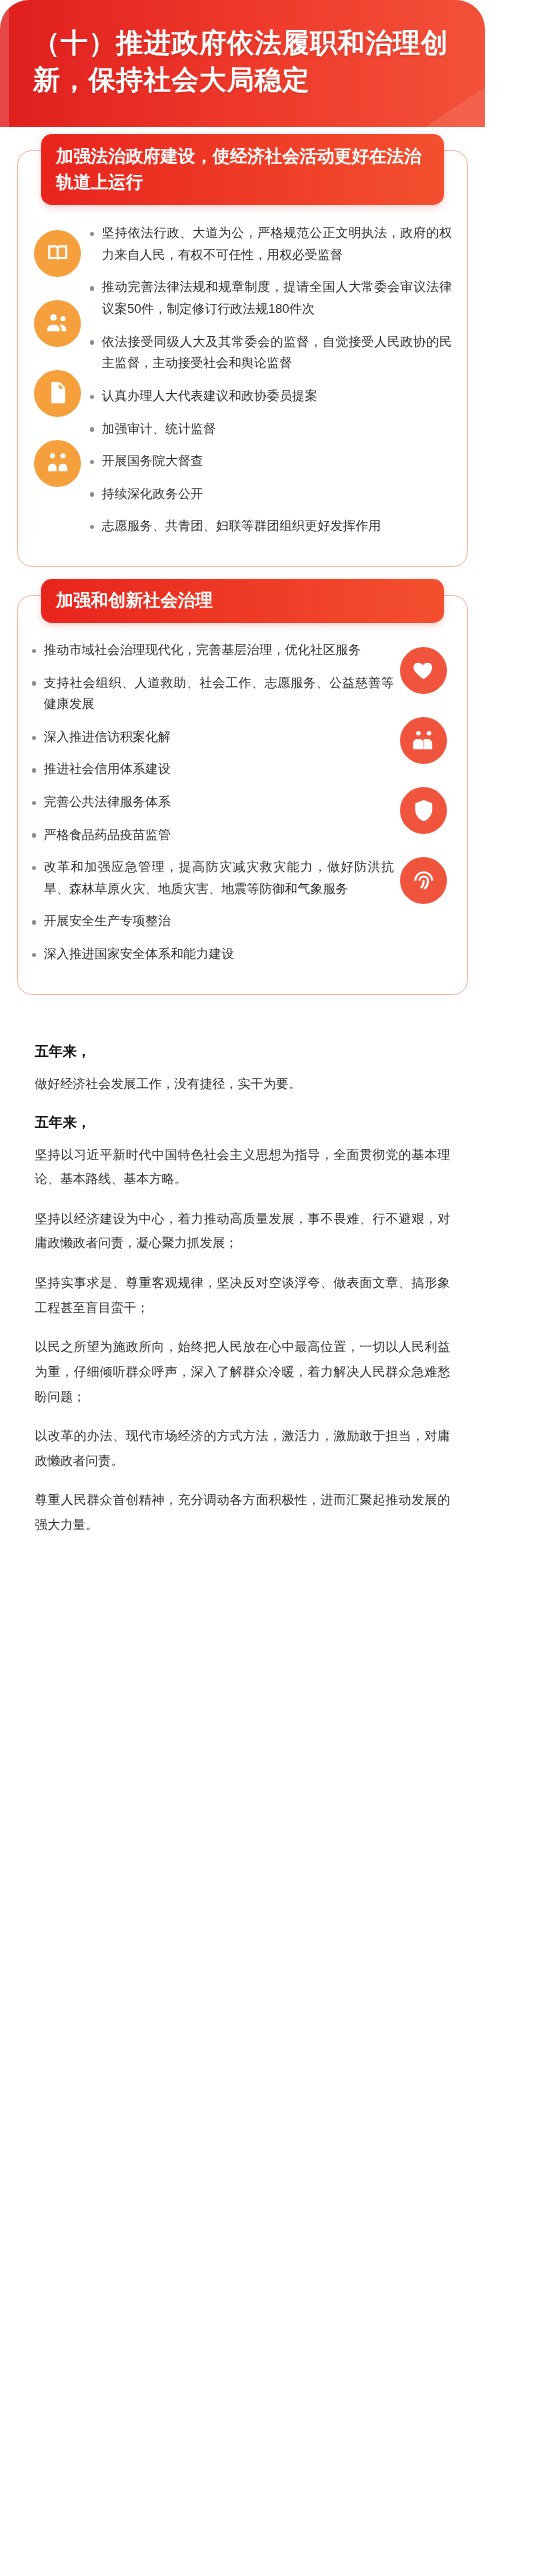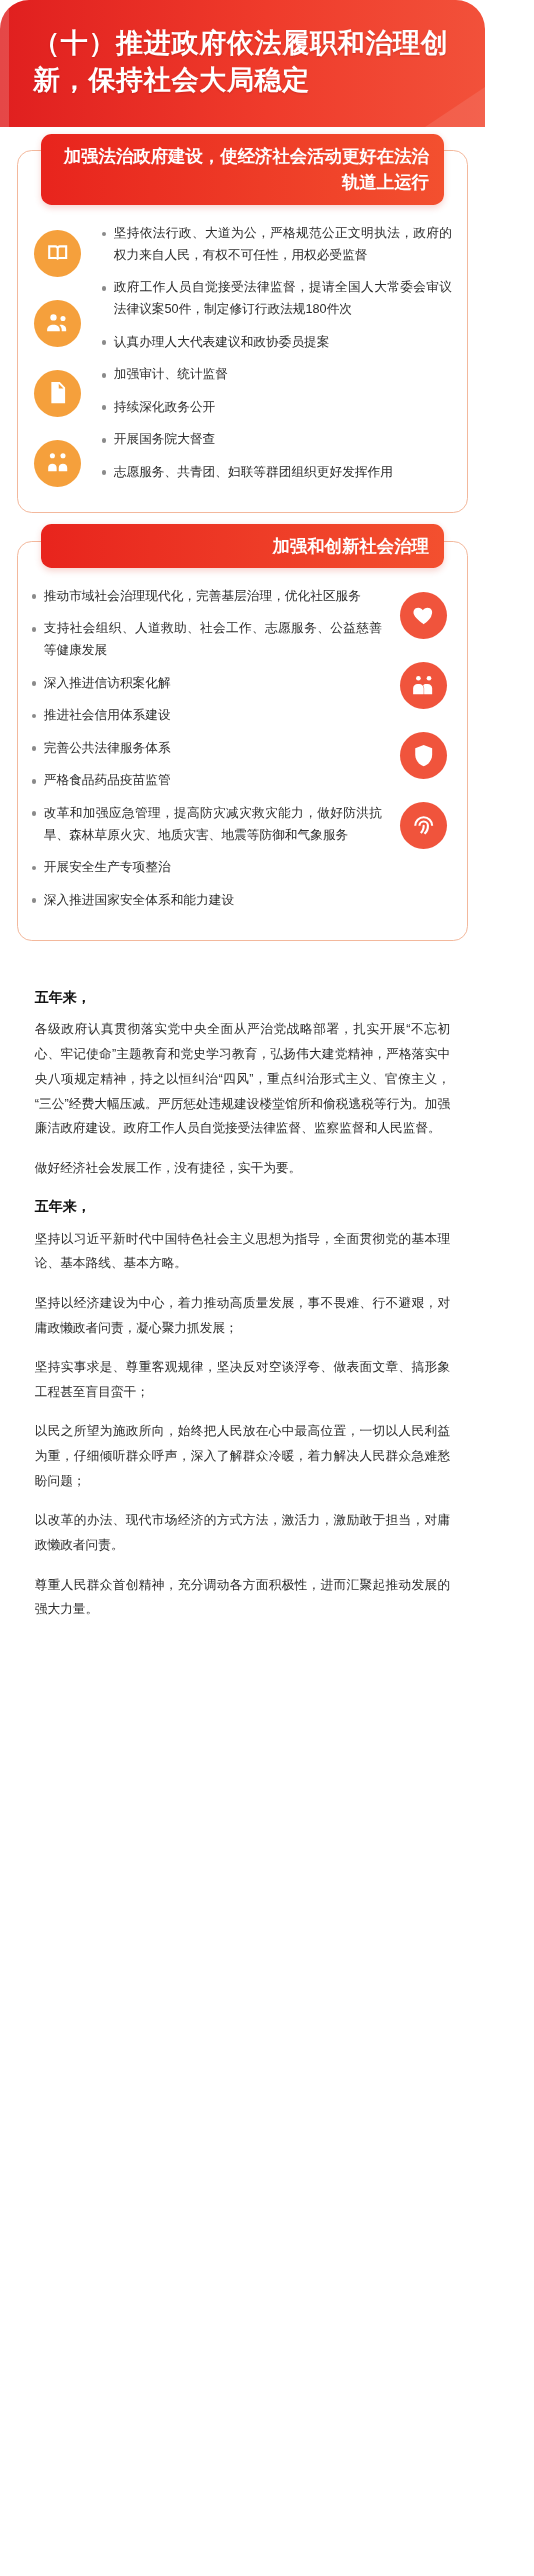--- a/index.html
+++ b/index.html
@@ -74,32 +74,32 @@
     margin-bottom: 28px;
     position: relative;
     background: #ffffff;
   }
   .section-head {
     background: linear-gradient(90deg,#e8241d 0%, #f3502f 100%);
     color: #fff;
     font-size: 17.4px;
     font-weight: bold;
     line-height: 1.45;
-    text-align: right;
+    text-align: left;
     border-radius: 10.7px;
     margin: -17.4px 23px 17.4px 23px;
     padding: 10.7px 14.7px;
     box-shadow: 0 2.7px 6.7px rgba(220,60,40,.22);
   }
   .section-head.one-line { padding: 9.4px 14.7px; }
 
   .section-body {
     display: flex;
     padding: 0 14.7px 0 10.7px;
-    gap: 13px;
+    gap: 1px;
   }
   .icons-col {
     width: 57px;
     flex: 0 0 57px;
     display: flex;
     flex-direction: column;
     align-items: center;
     padding-top: 6.7px;
     gap: 23px;
   }
@@ -195,25 +195,26 @@
             <svg viewBox="0 0 24 24">
                 <circle cx="7" cy="5.5" r="2.4"></circle>
                 <circle cx="17" cy="5.5" r="2.4"></circle>
                 <path d="M3 20v-3.2c0-2.4 1.8-3.8 4-3.8s4 1.4 4 3.8V20H3zm10 0v-3.2c0-2.4 1.8-3.8 4-3.8s4 1.4 4 3.8V20h-8z"></path>
               </svg>
           </div>
         </div>
         <div class="bullets-col">
           <ul class="bullets">
             <li>坚持依法行政、大道为公，严格规范公正文明执法，政府的权力来自人民，有权不可任性，用权必受监督</li>
-            <li>政府工作人员自觉接受法律监督，提请全国人大常委会审议法律议案50件，制定修订行政法规180件次</li>
+            <li>推动完善法律法规和规章制度，提请全国人大常委会审议法律议案50件，制定修订行政法规180件次</li>
+            <li>依法接受同级人大及其常委会的监督，自觉接受人民政协的民主监督，主动接受社会和舆论监督</li>
             <li>认真办理人大代表建议和政协委员提案</li>
             <li>加强审计、统计监督</li>
+            <li>开展国务院大督查</li>
             <li>持续深化政务公开</li>
-            <li>开展国务院大督查</li>
             <li>志愿服务、共青团、妇联等群团组织更好发挥作用</li>
           </ul>
         </div>
       </div>
     </div>
 
     <div class="section">
       <div class="section-head one-line">加强和创新社会治理</div>
       <div class="section-body">
         <div class="bullets-col">
@@ -251,21 +252,20 @@
             <svg viewBox="0 0 24 24">
                 <path d="M12 3a9 9 0 0 0-9 9h2a7 7 0 1 1 14 0h2a9 9 0 0 0-9-9zm0 4a5 5 0 0 0-5 5h2a3 3 0 1 1 6 0c0 3-1 5-3 7l1.5 1.4C16 18 17 15.6 17 12a5 5 0 0 0-5-5zm0 4a1 1 0 0 0-1 1c0 2.8-.9 4.6-2.5 6.3L10 19.7C11.9 17.6 13 15.3 13 12a1 1 0 0 0-1-1z"></path>
               </svg>
           </div>
         </div>
       </div>
     </div>
 
     <div class="prose">
       <h3>五年来，</h3>
-      <p>各级政府认真贯彻落实党中央全面从严治党战略部署，扎实开展“不忘初心、牢记使命”主题教育和党史学习教育，弘扬伟大建党精神，严格落实中央八项规定精神，持之以恒纠治“四风”，重点纠治形式主义、官僚主义，“三公”经费大幅压减。严厉惩处违规建设楼堂馆所和偷税逃税等行为。加强廉洁政府建设。政府工作人员自觉接受法律监督、监察监督和人民监督。</p>
       <p>做好经济社会发展工作，没有捷径，实干为要。</p>
       <h3>五年来，</h3>
       <p>坚持以习近平新时代中国特色社会主义思想为指导，全面贯彻党的基本理论、基本路线、基本方略。</p>
       <p>坚持以经济建设为中心，着力推动高质量发展，事不畏难、行不避艰，对庸政懒政者问责，凝心聚力抓发展；</p>
       <p>坚持实事求是、尊重客观规律，坚决反对空谈浮夸、做表面文章、搞形象工程甚至盲目蛮干；</p>
       <p>以民之所望为施政所向，始终把人民放在心中最高位置，一切以人民利益为重，仔细倾听群众呼声，深入了解群众冷暖，着力解决人民群众急难愁盼问题；</p>
       <p>以改革的办法、现代市场经济的方式方法，激活力，激励敢于担当，对庸政懒政者问责。</p>
       <p>尊重人民群众首创精神，充分调动各方面积极性，进而汇聚起推动发展的强大力量。</p>
     </div>
 

